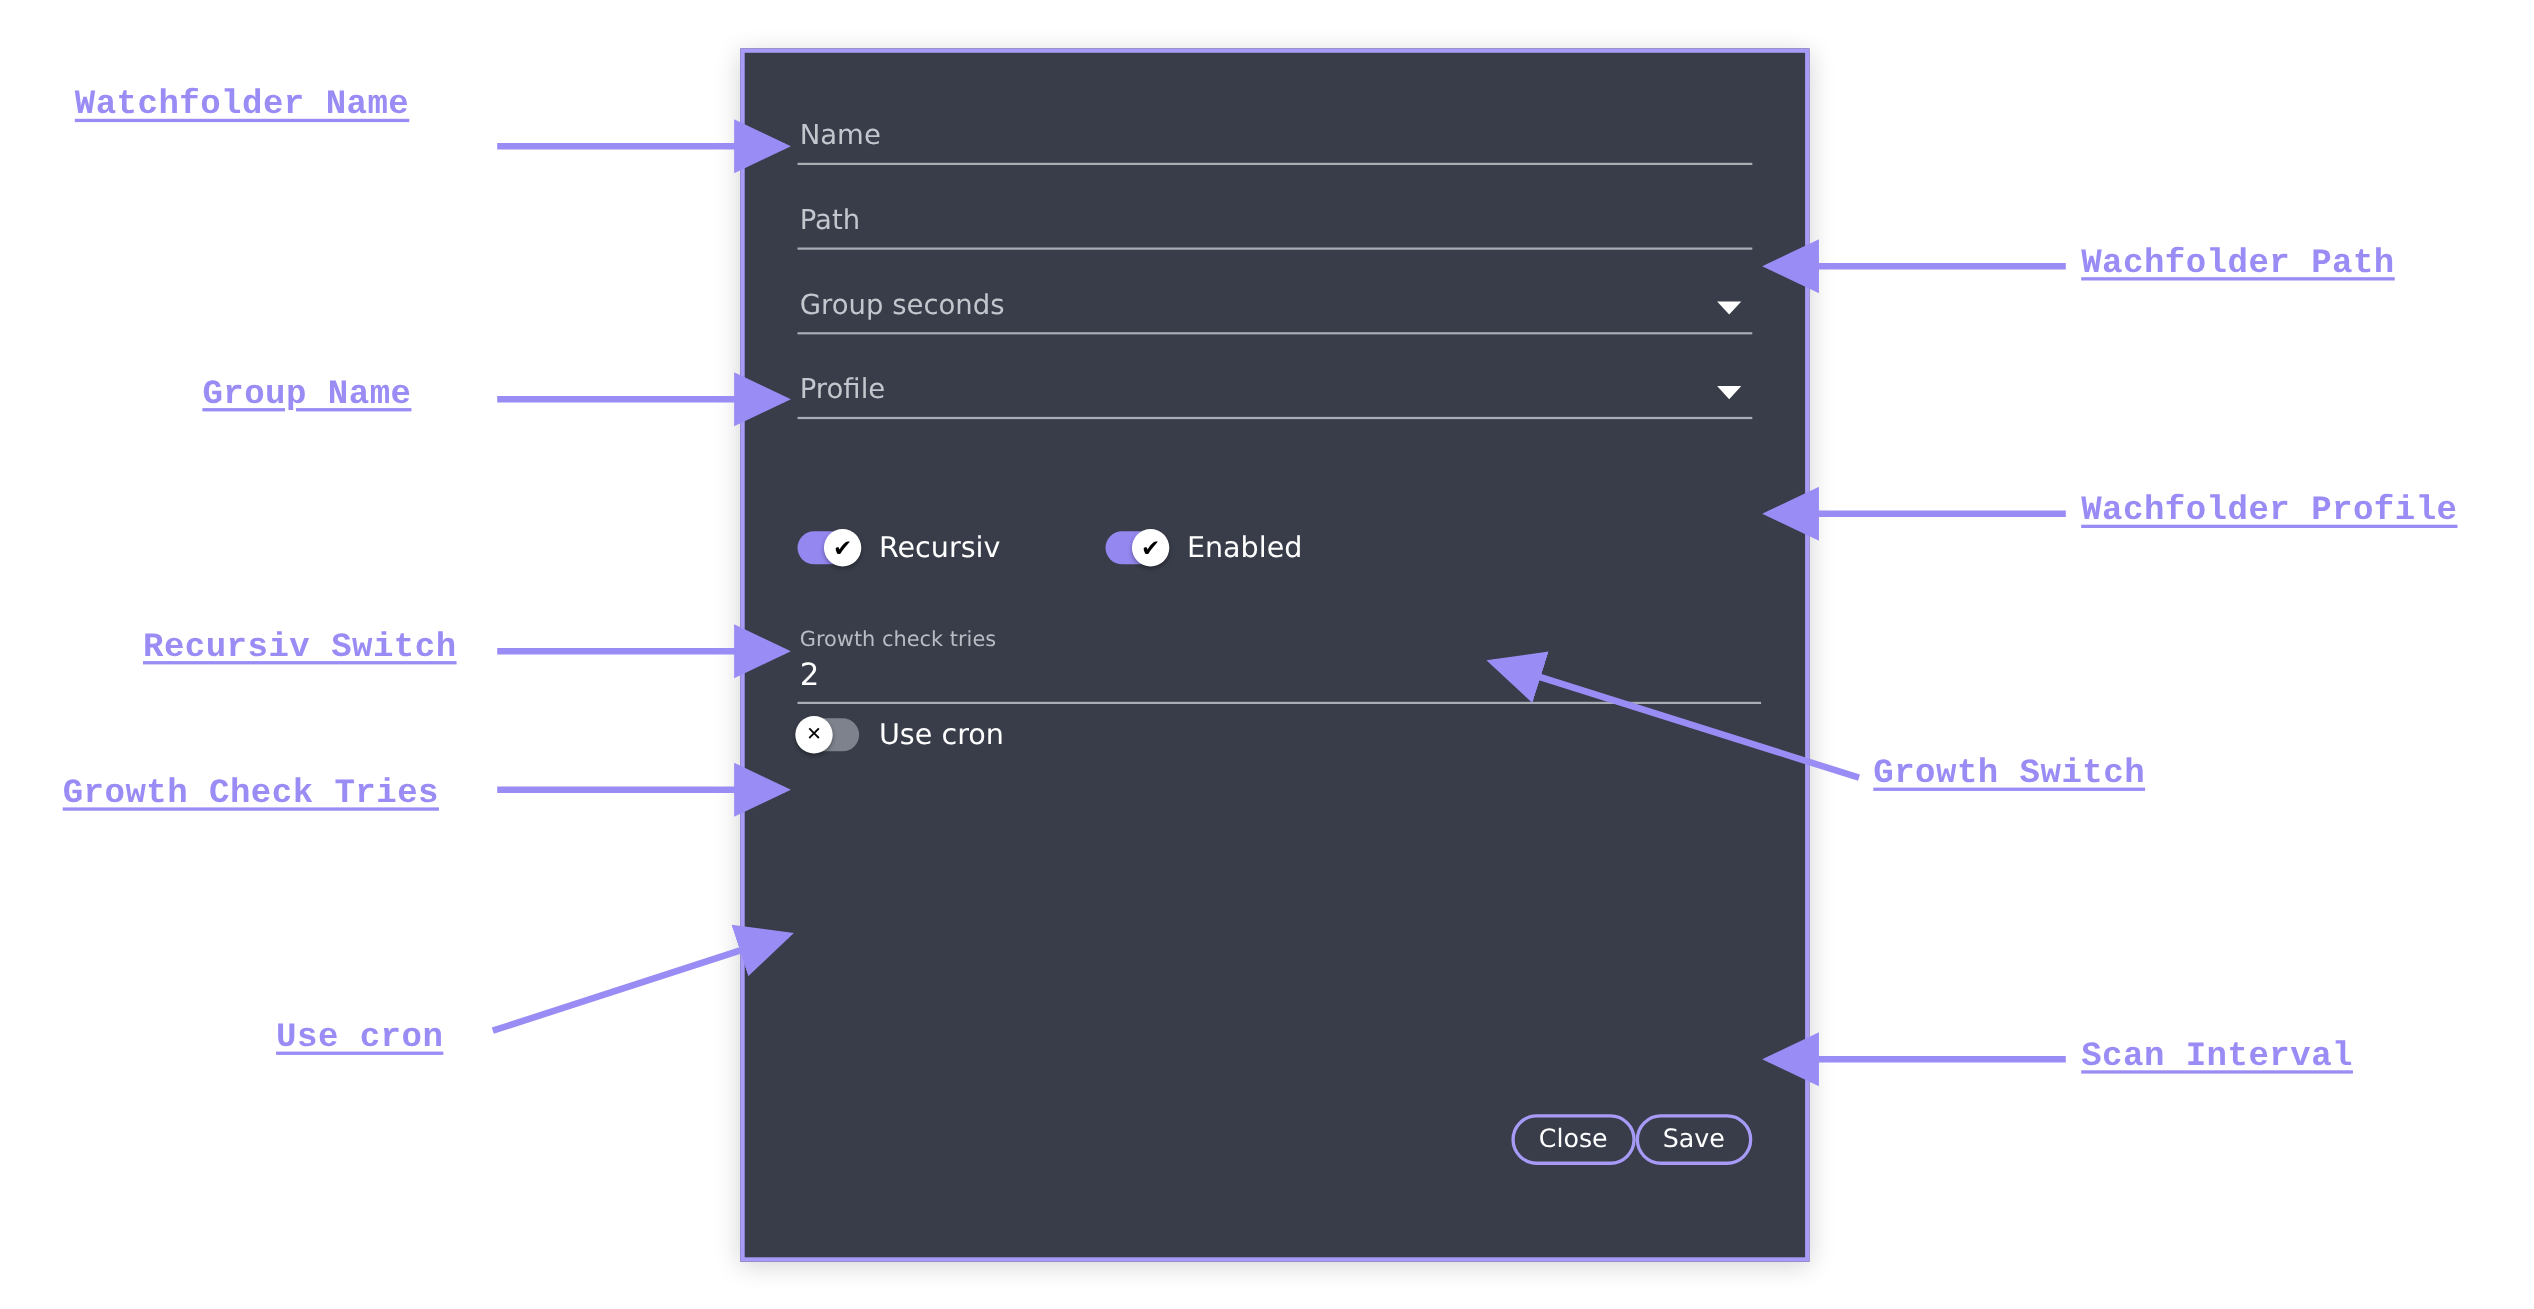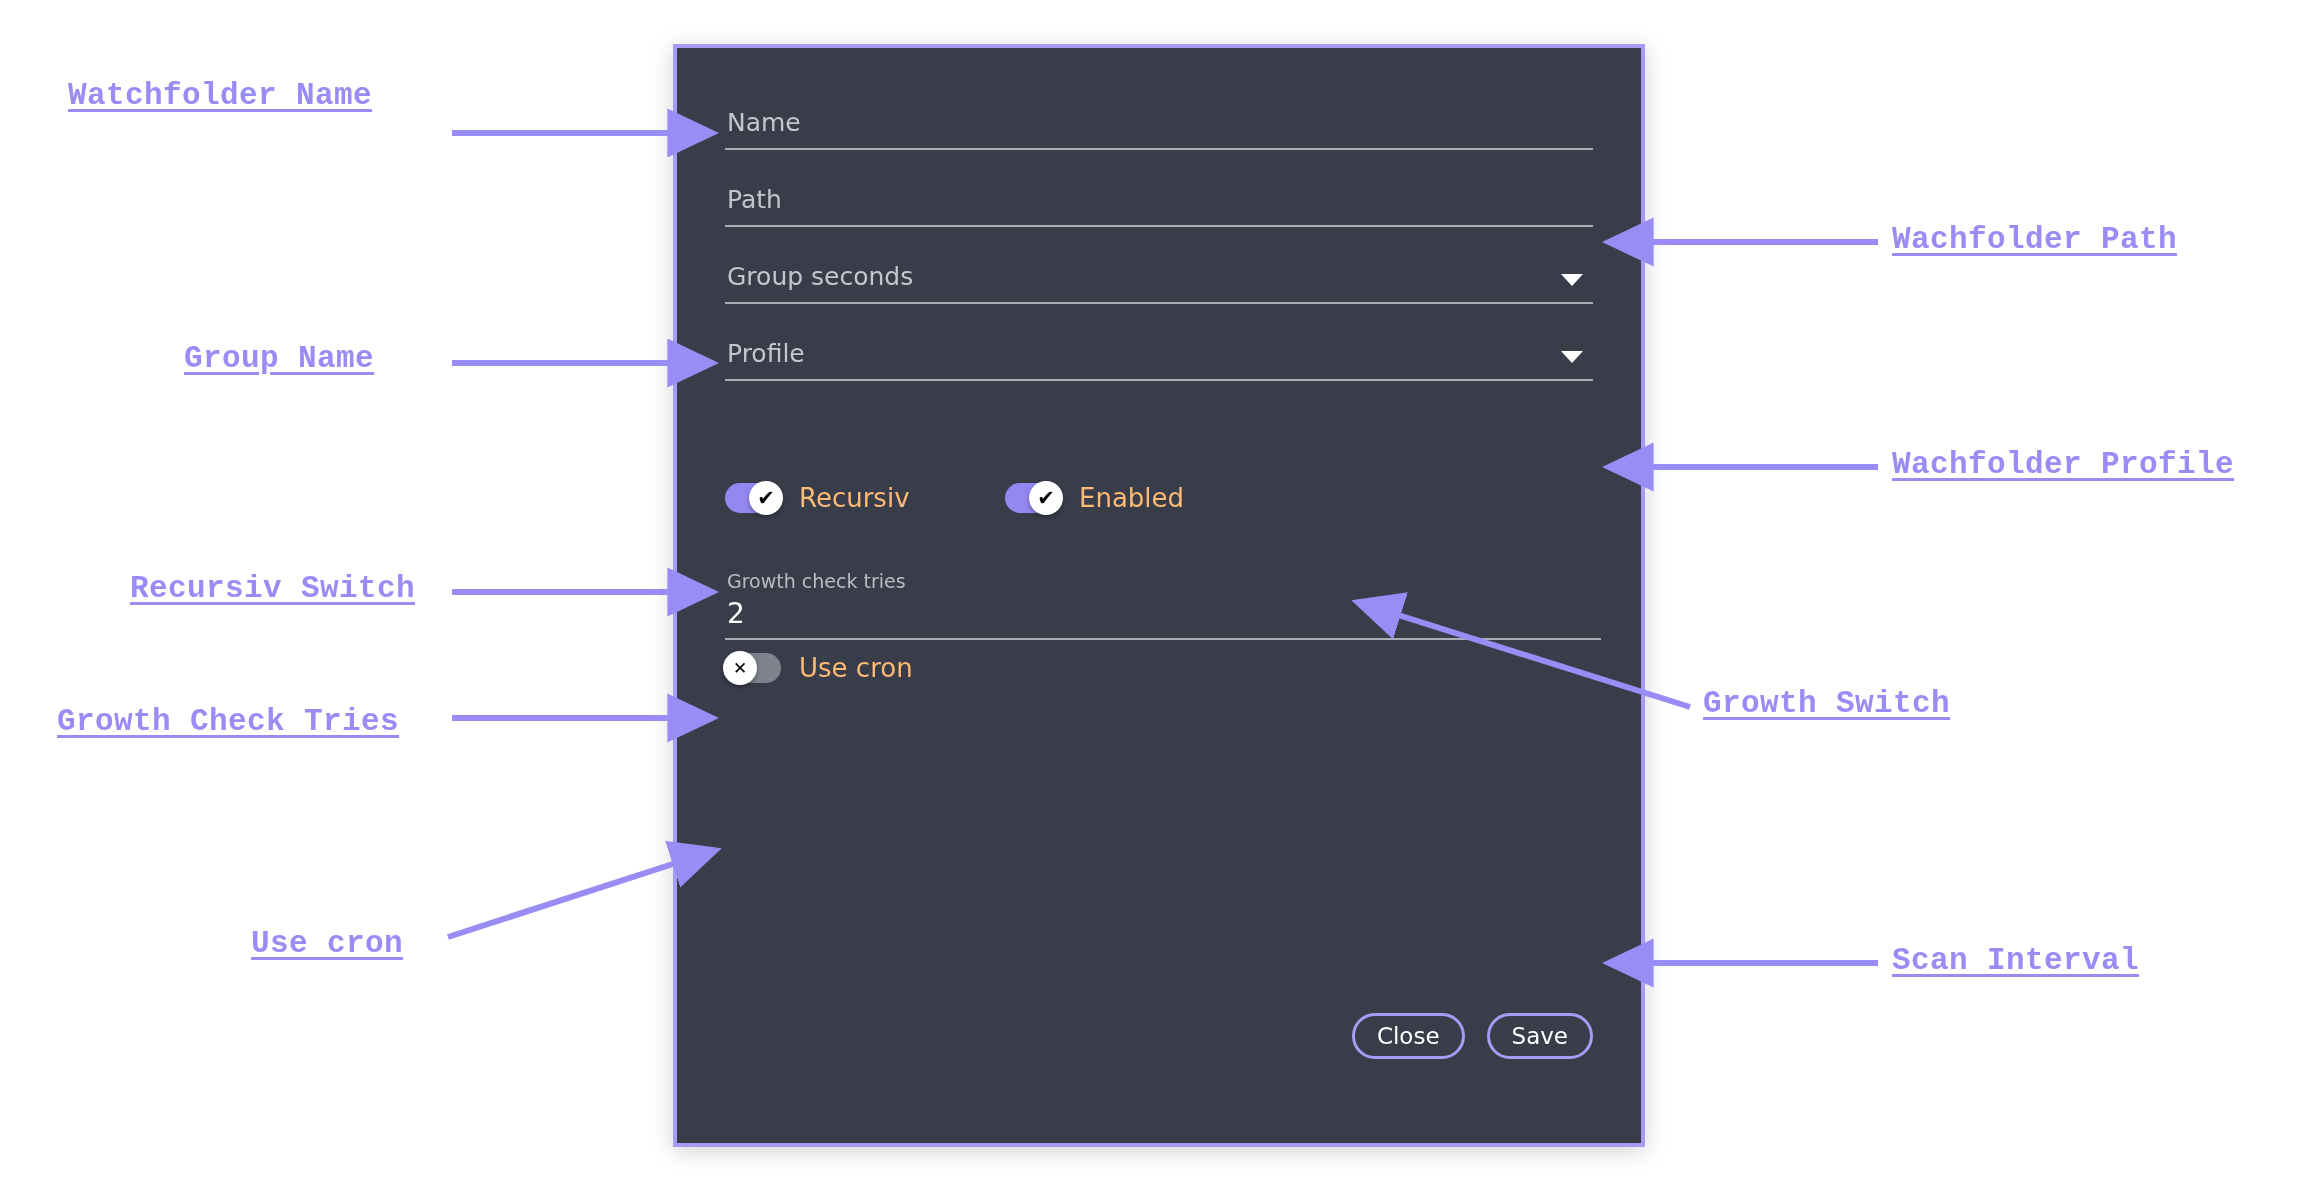--- a/index.html
+++ b/index.html
@@ -141,31 +141,30 @@
     font-size: 21px;
     font-weight: bold;
     color: #000000;
     line-height: 1;
   }
   .toggle.on  .knob { right: -2px; }
   .toggle.off .knob { left: -2px; font-size: 17px; }
 
   .switch-label {
     font-size: 26px;
-    color: #fdba74;
+    color: #ffffff;
     white-space: nowrap;
   }
 
   
   #footer-buttons {
     position: absolute;
     right: 48px;
     bottom: 84px;
     display: flex;
-    gap: 22px;
   }
   .pill-btn {
     min-width: 82px;
     height: 46px;
     padding: 0 22px;
     border-radius: 26px;
     border: 3px solid #a79bf7;
     background: transparent;
     color: #ffffff;
     font-size: 23px;

